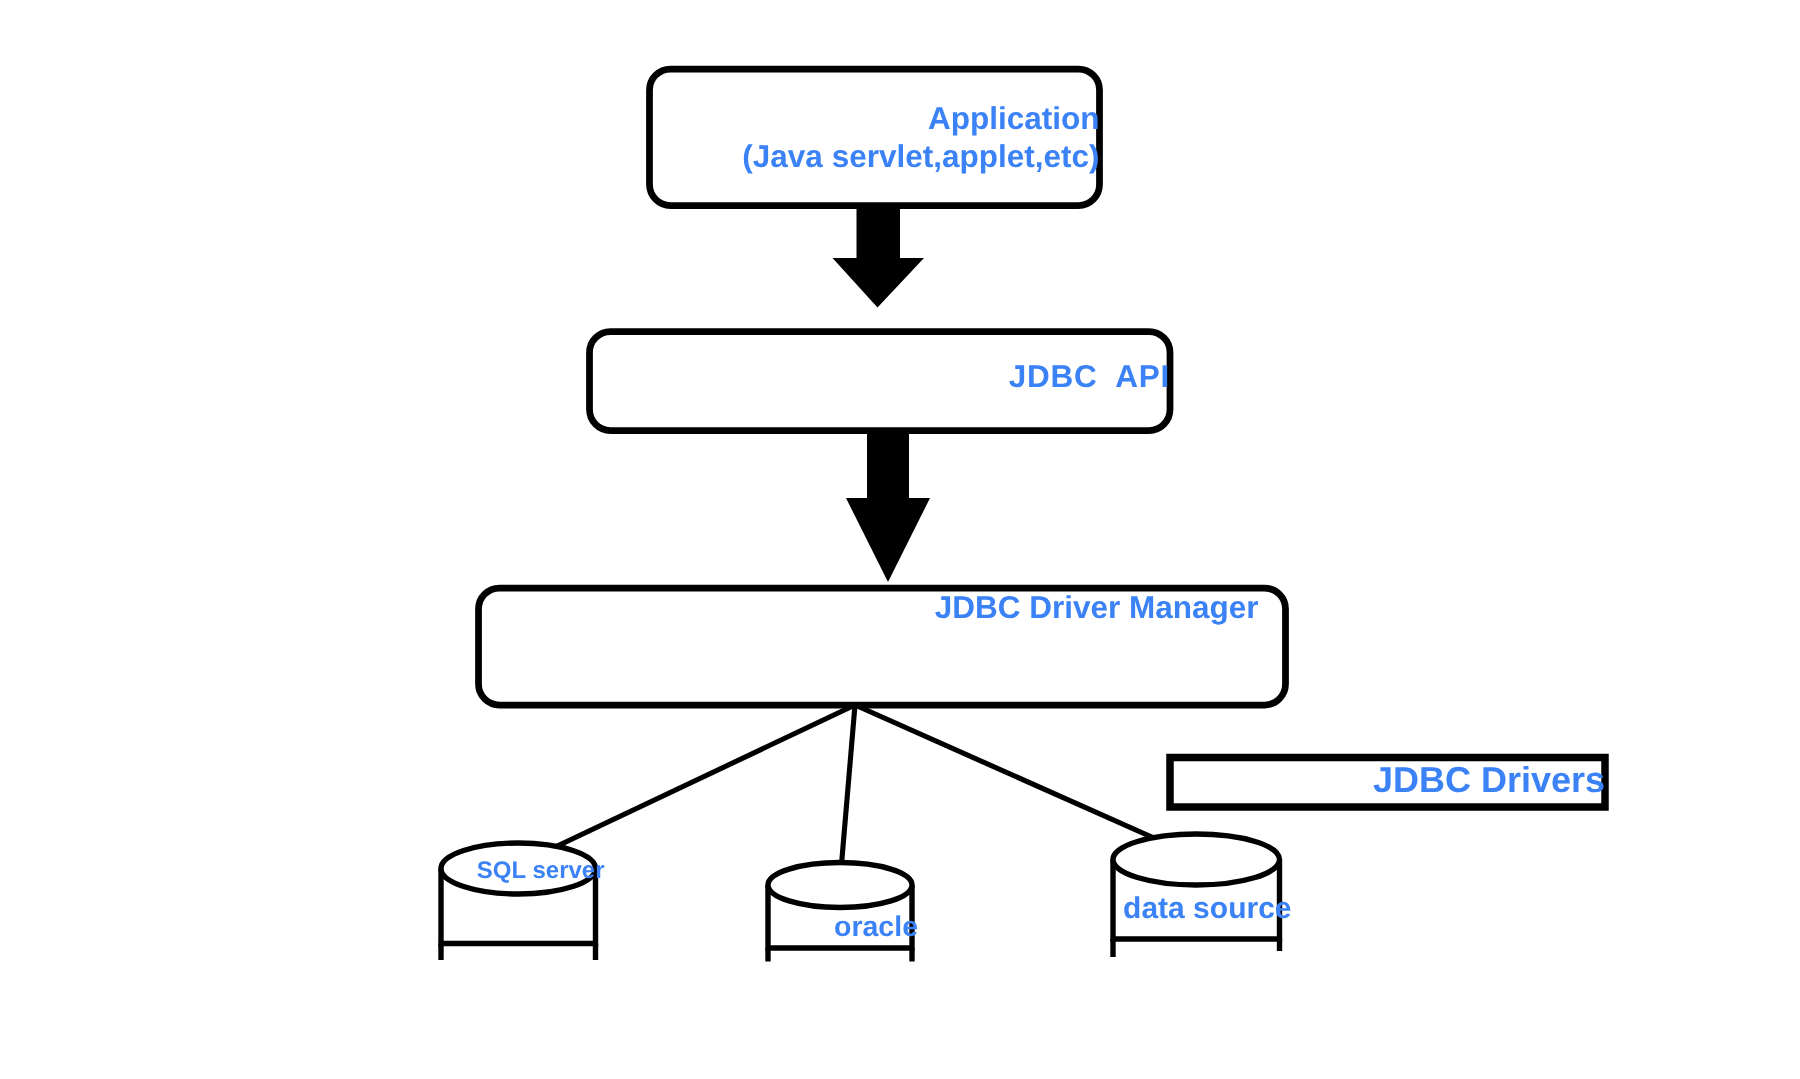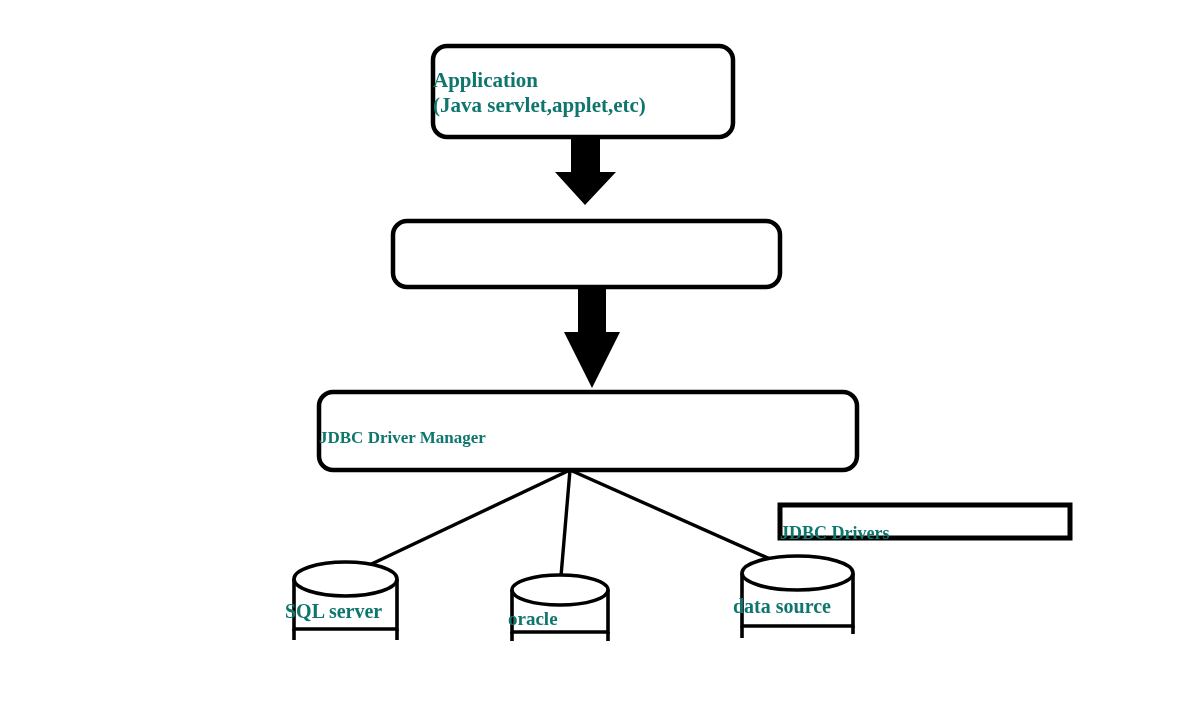--- a/index.html
+++ b/index.html
@@ -20,58 +20,58 @@
   }
   #diagram-svg {
     position: absolute;
     left: 0;
     top: 0;
     width: 1200px;
     height: 719px;
   }
   .node-label {
     position: absolute;
-    color: #0f766e;
+    color: #3b82f6;
     font-weight: bold;
-    font-family: Liberation Serif, serif;
-    text-align: left;
+    font-family: Liberation Sans, sans-serif;
+    text-align: right;
     line-height: 1.18;
     white-space: pre;
     pointer-events: none;
   }
   #label-application {
     left: 433px;
     top: 68px;
     width: 300px;
     font-size: 21px;
   }
   #label-jdbc-api {
     left: 393px;
     top: 240px;
     width: 387px;
     font-size: 21px;
     letter-spacing: 0.5px;
   }
   #label-driver-manager {
     left: 319px;
-    top: 428px;
+    top: 394px;
     width: 520px;
-    font-size: 17px;
+    font-size: 21px;
   }
   #label-jdbc-drivers {
     left: 780px;
-    top: 523px;
+    top: 507px;
     width: 290px;
-    font-size: 18px;
+    font-size: 24px;
   }
   #label-sql-server {
     left: 285px;
-    top: 600px;
+    top: 572px;
     width: 118px;
-    font-size: 20px;
+    font-size: 16px;
   }
   #label-oracle {
     left: 508px;
     top: 608px;
     width: 104px;
     font-size: 19px;
   }
   #label-data-source {
     left: 733px;
     top: 595px;
@@ -123,20 +123,21 @@
       <ellipse cx="797.5" cy="573" rx="55.5" ry="17" fill="#ffffff"></ellipse>
       <line x1="742" y1="626" x2="742" y2="638"></line>
       <line x1="853" y1="626" x2="853" y2="634"></line>
     </g>
 
   </svg>
 
   <div class="node-label" id="label-application">Application
 (Java servlet,applet,etc)</div>
 
+  <div class="node-label" id="label-jdbc-api">JDBC  API</div>
 
   <div class="node-label" id="label-driver-manager">JDBC Driver Manager</div>
 
   <div class="node-label" id="label-jdbc-drivers">JDBC Drivers</div>
 
   <div class="node-label" id="label-sql-server">SQL server</div>
 
   <div class="node-label" id="label-oracle">oracle</div>
 
   <div class="node-label" id="label-data-source">data source</div>

